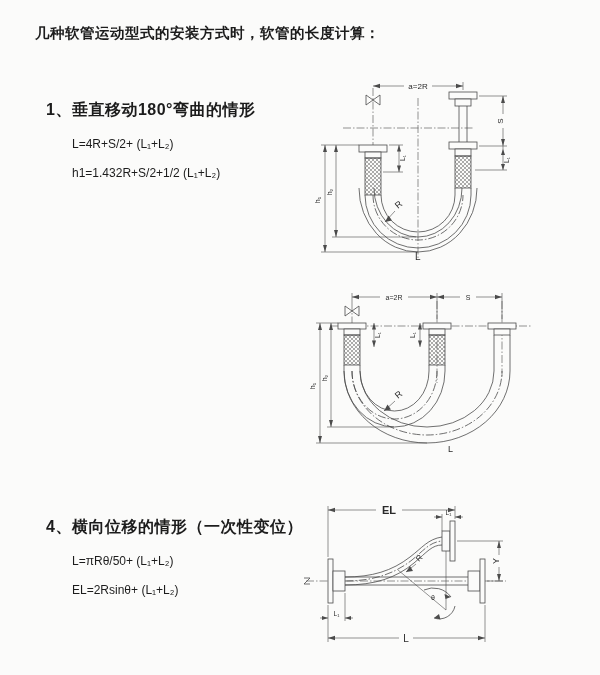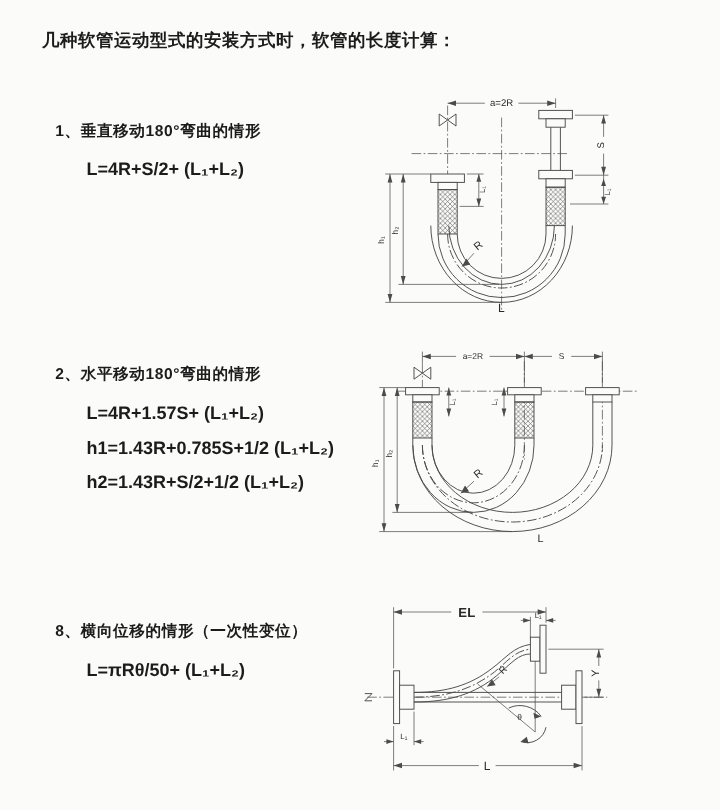--- a/index.html
+++ b/index.html
@@ -1,21 +1,21 @@
 <!DOCTYPE html>
 <html><head>
 <meta charset="utf-8">
 <style>
   html,body{margin:0;padding:0;background:#e9e9e9;}
   .page{position:relative;width:600px;height:675px;background:#fbfbfa;
         font-family:"Liberation Sans","DejaVu Sans",sans-serif;color:#1c1c1c;overflow:hidden;padding-left:32px;}
   .title{position:absolute;left:35px;top:24px;font-size:14.5px;font-weight:700;margin:0;letter-spacing:.5px;}
   .sec{position:absolute;left:46px;width:300px;}
-  .sec .heading{font-size:13px;font-weight:700;margin:0 0 15px 0;letter-spacing:.5px;}
-  .sec .formula{font-size:15px;font-weight:700;margin:0 0 12px 26px;line-height:17px;white-space:nowrap;}
+  .sec .heading{font-size:16px;font-weight:700;margin:0 0 15px 0;letter-spacing:.5px;}
+  .sec .formula{font-size:12px;font-weight:400;margin:0 0 12px 26px;line-height:17px;white-space:nowrap;}
   #sec1{top:100px;} #sec2{top:303px;} #sec3{top:517px;}
   svg{position:absolute;}
   #d1{left:303px;top:70px;} #d2{left:300px;top:283px;} #d3{left:300px;top:498px;}
   svg line,svg path.ln,svg rect{stroke:#4b4b4b;stroke-width:.8;fill:none;}
   svg rect.solid{fill:#fbfbfa;}
   svg rect.hatch1{fill:url(#d1h);} svg rect.hatch2{fill:url(#d2h);}
   svg .dd{stroke-dasharray:8 2 1.5 2;stroke-width:.6;}
   svg .thin{stroke-width:.6;}
   svg path.ar{fill:#4b4b4b;stroke:none;}
   svg text{fill:#2a2a2a;font-family:"Liberation Sans","DejaVu Sans",sans-serif;}
@@ -24,32 +24,28 @@
 </head>
 <body>
 
 <div class="page">
 
   <h1 class="title">几种软管运动型式的安装方式时，软管的长度计算：</h1>
 
   <section class="sec" id="sec1">
     <div class="heading">1、垂直移动180°弯曲的情形</div>
     <div class="formula">L=4R+S/2+ (L₁+L₂)</div>
+    <div class="formula">h1=1.432R+S/2+1/2 (L₁+L₂)</div>
   </section>
 
-  <section class="sec" id="sec2">
-    <div class="heading">2、水平移动180°弯曲的情形</div>
-    <div class="formula">L=4R+1.57S+ (L₁+L₂)</div>
-    <div class="formula">h1=1.43R+0.785S+1/2 (L₁+L₂)</div>
-    <div class="formula">h2=1.43R+S/2+1/2 (L₁+L₂)</div>
-  </section>
 
   <section class="sec" id="sec3">
-    <div class="heading">8、横向位移的情形（一次性变位）</div>
+    <div class="heading">4、横向位移的情形（一次性变位）</div>
     <div class="formula">L=πRθ/50+ (L₁+L₂)</div>
+    <div class="formula">EL=2Rsinθ+ (L₁+L₂)</div>
   </section>
 
   <svg id="d1" width="250" height="192" viewBox="0 0 250 192">
     <defs>
       <pattern id="d1h" width="4" height="4" patternUnits="userSpaceOnUse">
         <path d="M0,4 L4,0 M0,0 L4,4" stroke="#5a5a5a" stroke-width=".5"></path>
       </pattern>
     </defs>
 
     <line class="dd" x1="115" y1="28" x2="115" y2="190"></line>

